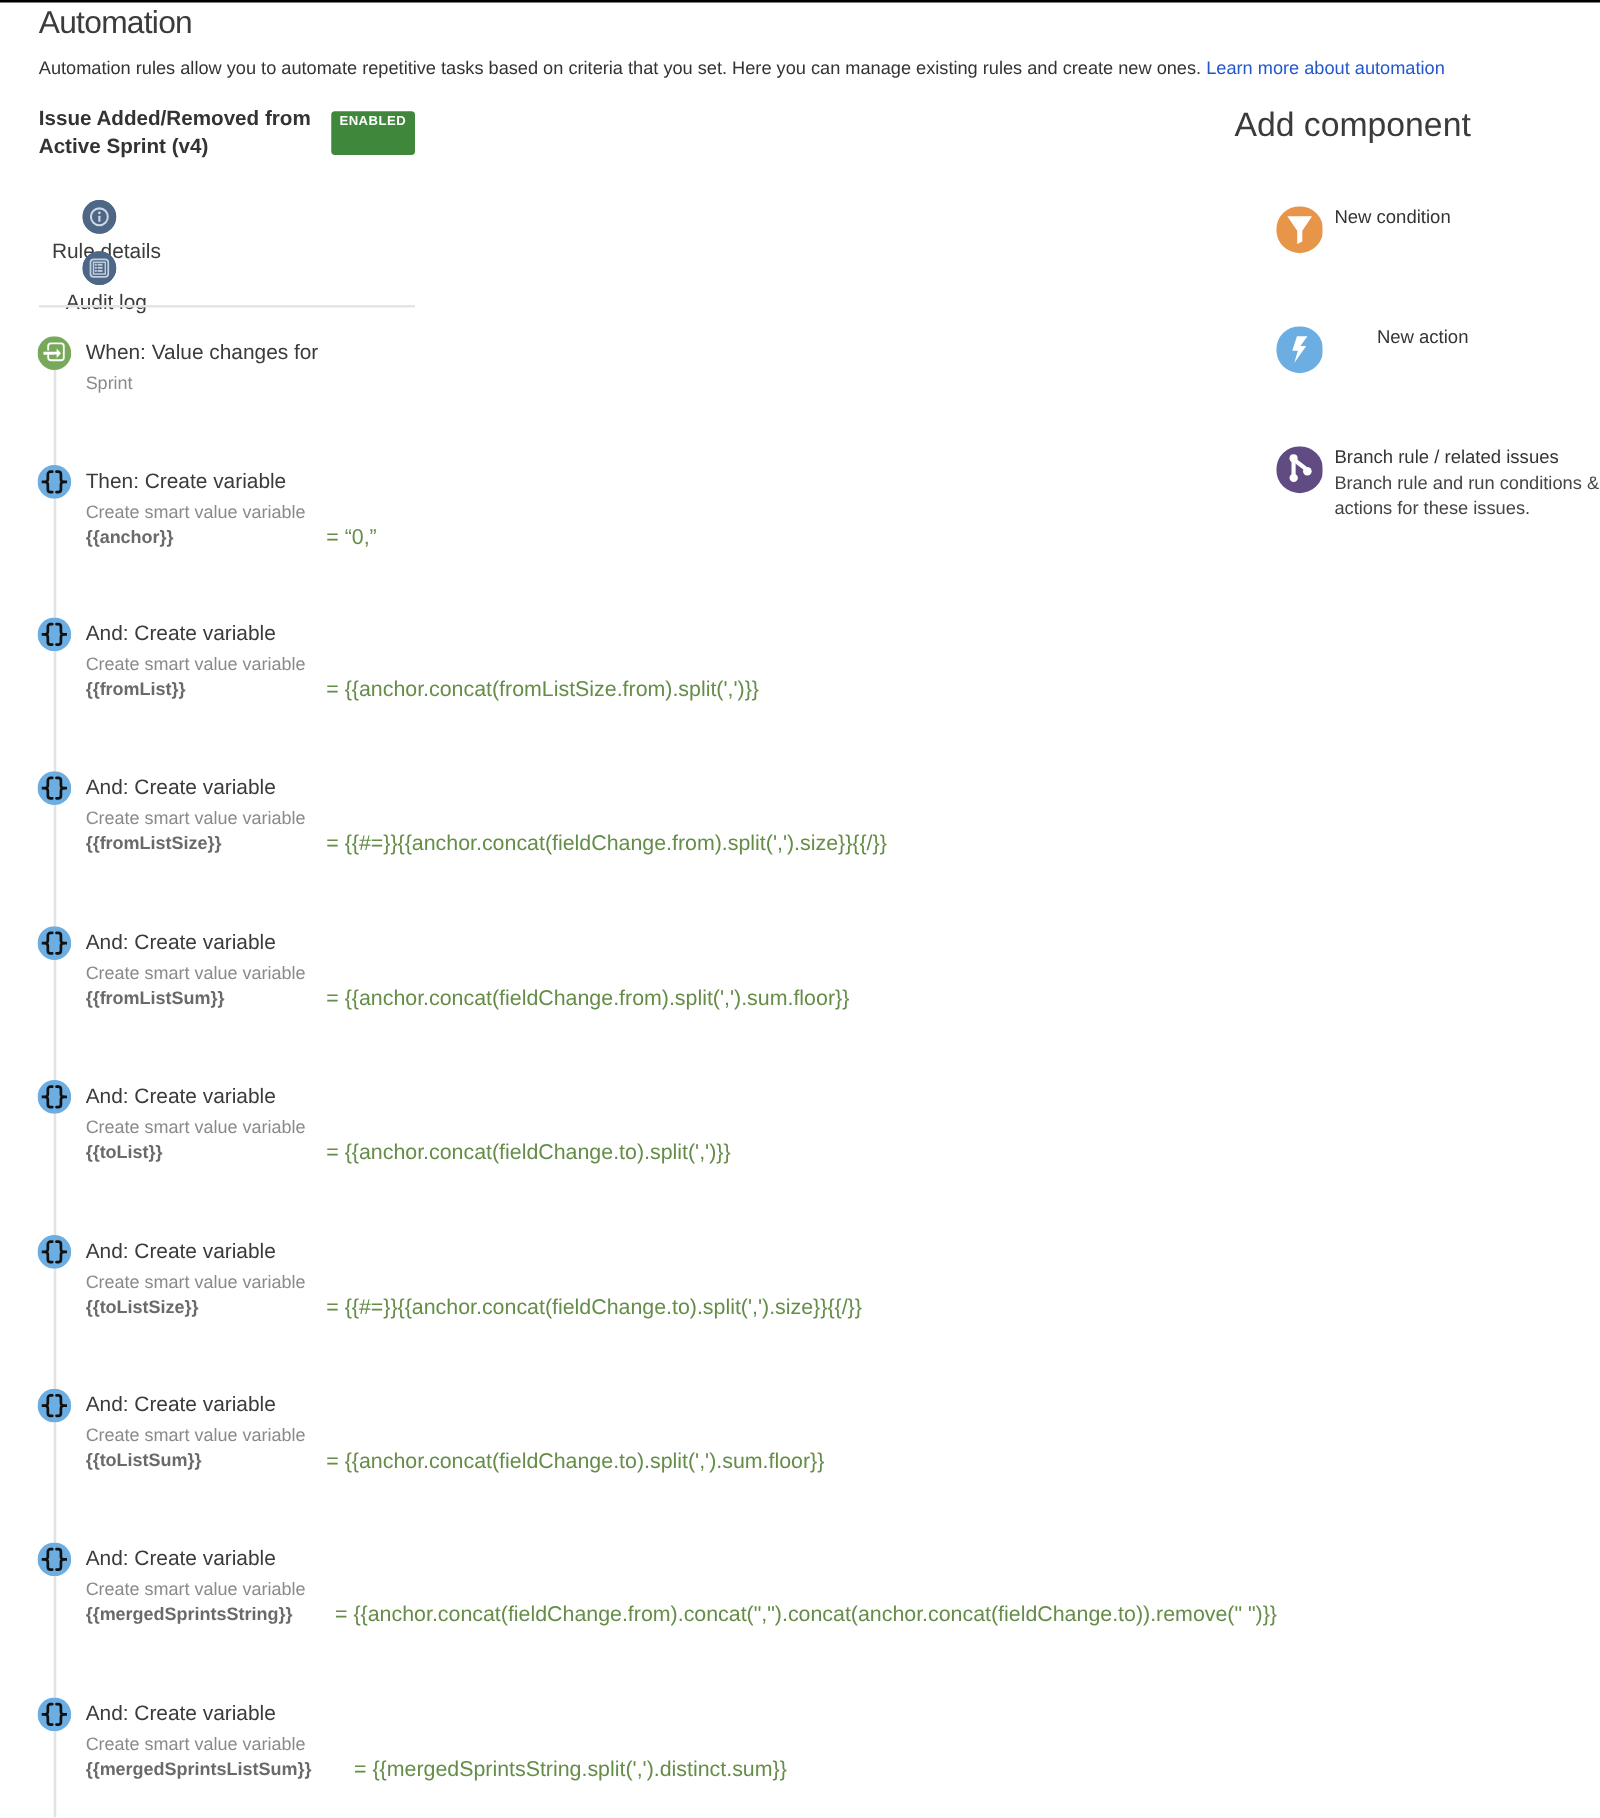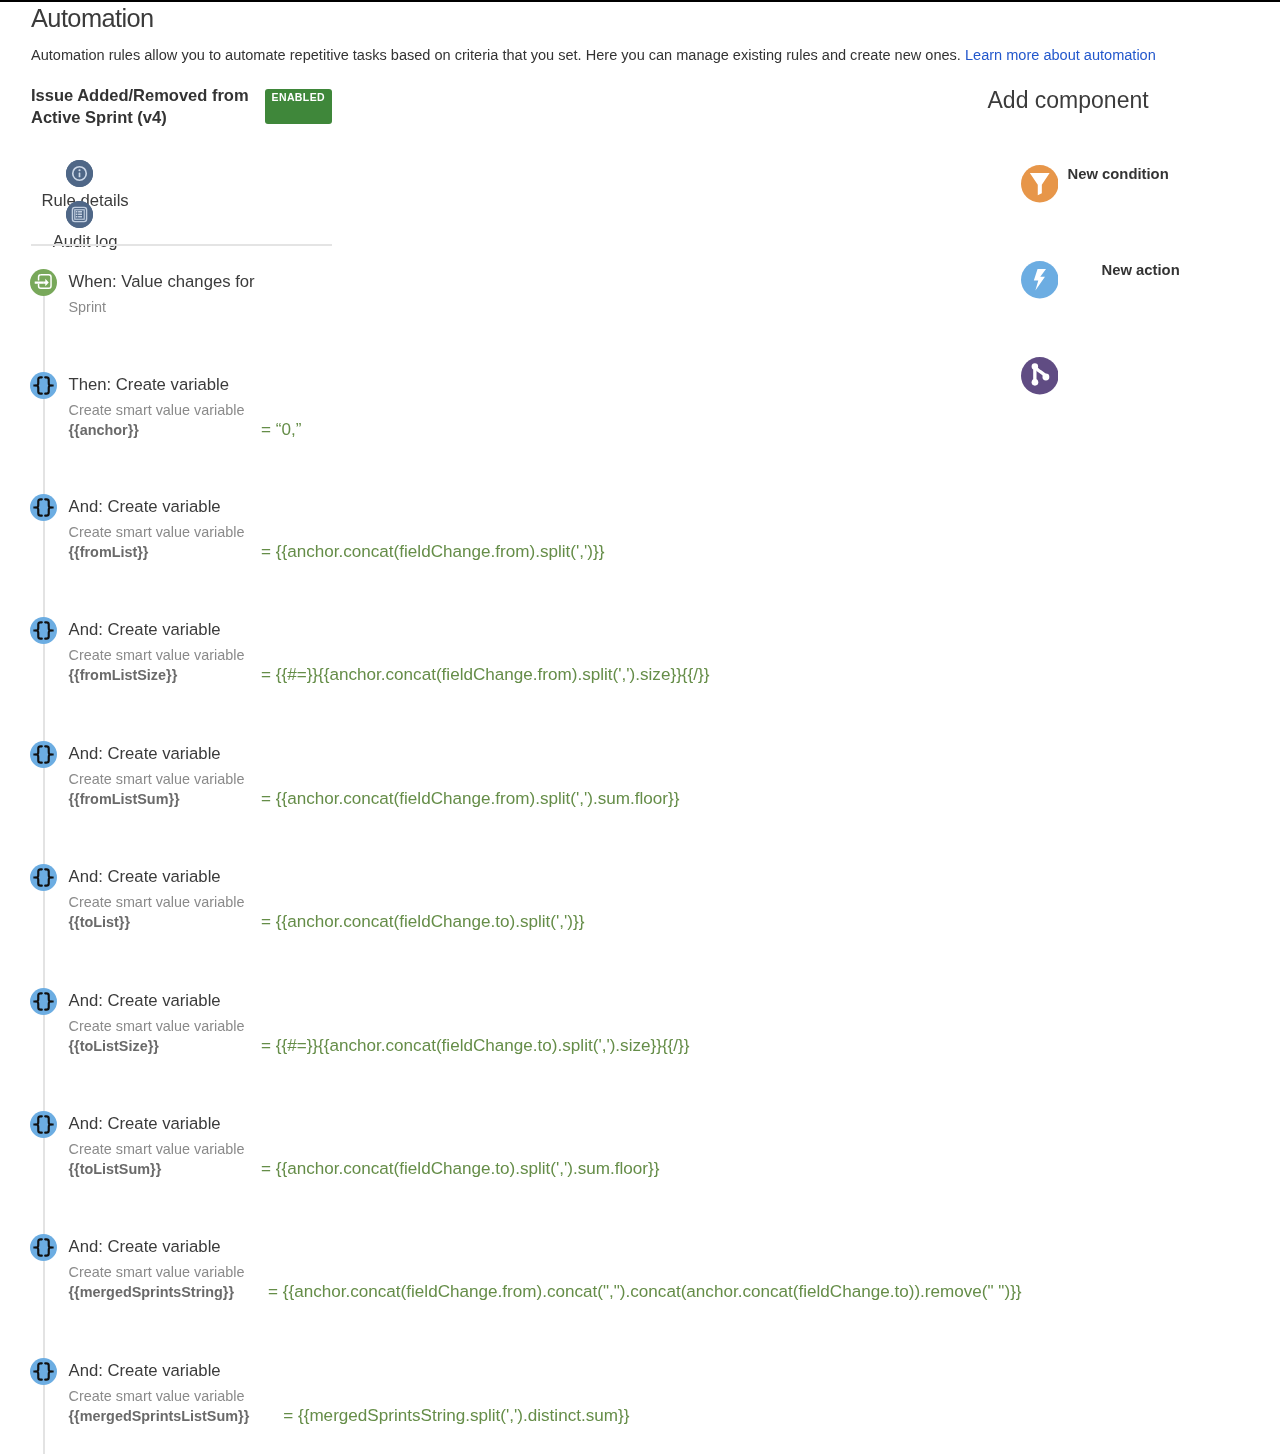--- a/index.html
+++ b/index.html
@@ -36,25 +36,25 @@
   .step{position:absolute;left:0;}
   .step .ico{position:absolute;left:30px;width:27px;height:27px;border-radius:50%;}
   .step .body{position:absolute;left:68.5px;top:3px;}
   .step .title{font-size:16.7px;color:#3b3b3b;line-height:19px;white-space:nowrap;}
   .step .sub{font-size:14.4px;color:#8a8a8a;line-height:17px;margin-top:8px;white-space:nowrap;}
   .step .kv{display:flex;align-items:center;margin-top:1px;}
   .step .k{font-size:14.4px;font-weight:bold;color:#6a6a6a;white-space:nowrap;min-width:192.5px;padding-right:34px;flex:0 0 auto;}
   .step .v{font-size:17.1px;color:#658d48;white-space:nowrap;flex:0 0 auto;}
 
   
-  .ac-title{position:absolute;left:987.5px;top:86.5px;font-size:23px;color:#3b3b3b;font-weight:400;line-height:26px;}
+  .ac-title{position:absolute;left:987.5px;top:86.5px;font-size:27px;color:#3b3b3b;font-weight:400;line-height:26px;}
   .ac-item{position:absolute;left:1020.5px;display:flex;}
   .ac-item .ico{width:37.5px;height:37.5px;border-radius:50%;flex:0 0 37.5px;position:relative;}
   .ac-item .txt{margin-left:9.5px;width:212.5px;}
-  .ac-item .t{font-size:14.82px;font-weight:bold;color:#343434;line-height:18px;white-space:nowrap;}
+  .ac-item .t{font-size:14.82px;font-weight:normal;color:#343434;line-height:18px;white-space:nowrap;}
   .ac-item .d{font-size:14.6px;color:#444;line-height:20.3px;margin-top:2px;}
   svg{display:block;}
 </style>
 </head>
 <body>
 
 <div class="topbar"></div>
 <div class="page-title">Automation</div>
 <div class="page-desc"><span>Automation rules allow you to automate repetitive tasks based on criteria that you set. Here you can manage existing rules and create new ones. </span><a href="#">Learn more about automation</a></div>
 <div class="rule-name"><span>Issue Added/Removed from</span><br><span>Active Sprint (v4)</span></div>
@@ -137,21 +137,21 @@
             <path d="M13.5 4.75h1.15c1.2 0 2.0.7 2.0 1.9v3.3c0 1.15.65 2.0 1.85 2.05-1.2.05-1.85.9-1.85 2.05v3.3c0 1.2-.8 1.9-2.0 1.9H13.5"></path>
             <path d="M3.0 12h2.5M18.5 12h2.5" stroke-linecap="butt"></path>
           </g>
         </svg>
       </span>
   <div class="body">
     <div class="title">And: Create variable</div>
     <div class="sub">Create smart value variable</div>
     <div class="kv">
           <span class="k">{{fromList}}</span>
-          <span class="v">= {{anchor.concat(fieldChange.from).split(',')}}</span>
+          <span class="v">= {{anchor.concat(fromListSize.from).split(',')}}</span>
         </div>
   </div>
 </div>
 <div class="step" style="top:617px;">
   <span class="ico" style="color: rgb(108, 173, 226);">
         <svg width="27" height="27" viewBox="0 0 24 24">
           <circle cx="12" cy="12" r="12" fill="currentColor"></circle>
           <g fill="none" stroke="#111111" stroke-width="1.9" stroke-linecap="round" stroke-linejoin="round">
             <path d="M10.5 4.75H9.35C8.15 4.75 7.35 5.45 7.35 6.65v3.3c0 1.15-.65 2.0-1.85 2.05 1.2.05 1.85.9 1.85 2.05v3.3c0 1.2.8 1.9 2.0 1.9h1.15"></path>
             <path d="M13.5 4.75h1.15c1.2 0 2.0.7 2.0 1.9v3.3c0 1.15.65 2.0 1.85 2.05-1.2.05-1.85.9-1.85 2.05v3.3c0 1.2-.8 1.9-2.0 1.9H13.5"></path>
@@ -318,13 +318,17 @@
         <circle cx="18" cy="18" r="18" fill="currentColor"></circle>
         <g stroke="#ffffff" stroke-width="3.2" fill="none" stroke-linecap="round">
           <path d="M13.3 9.4V23.6"></path>
           <path d="M14.0 9.6C15.2 12.8 20.6 14.8 23.4 18.1"></path>
         </g>
         <circle cx="13.3" cy="9.2" r="3.1" fill="#ffffff"></circle>
         <circle cx="13.4" cy="24.3" r="3.2" fill="#ffffff"></circle>
         <circle cx="23.9" cy="19.2" r="3.3" fill="#ffffff"></circle>
       </svg>
     </span>
+  <span class="txt">
+    <span class="t">Branch rule / related issues</span>
+    <span class="d" style="display:block">Branch rule and run conditions &amp; actions for these issues.</span>
+  </span>
 </div>
 
 </body></html>

